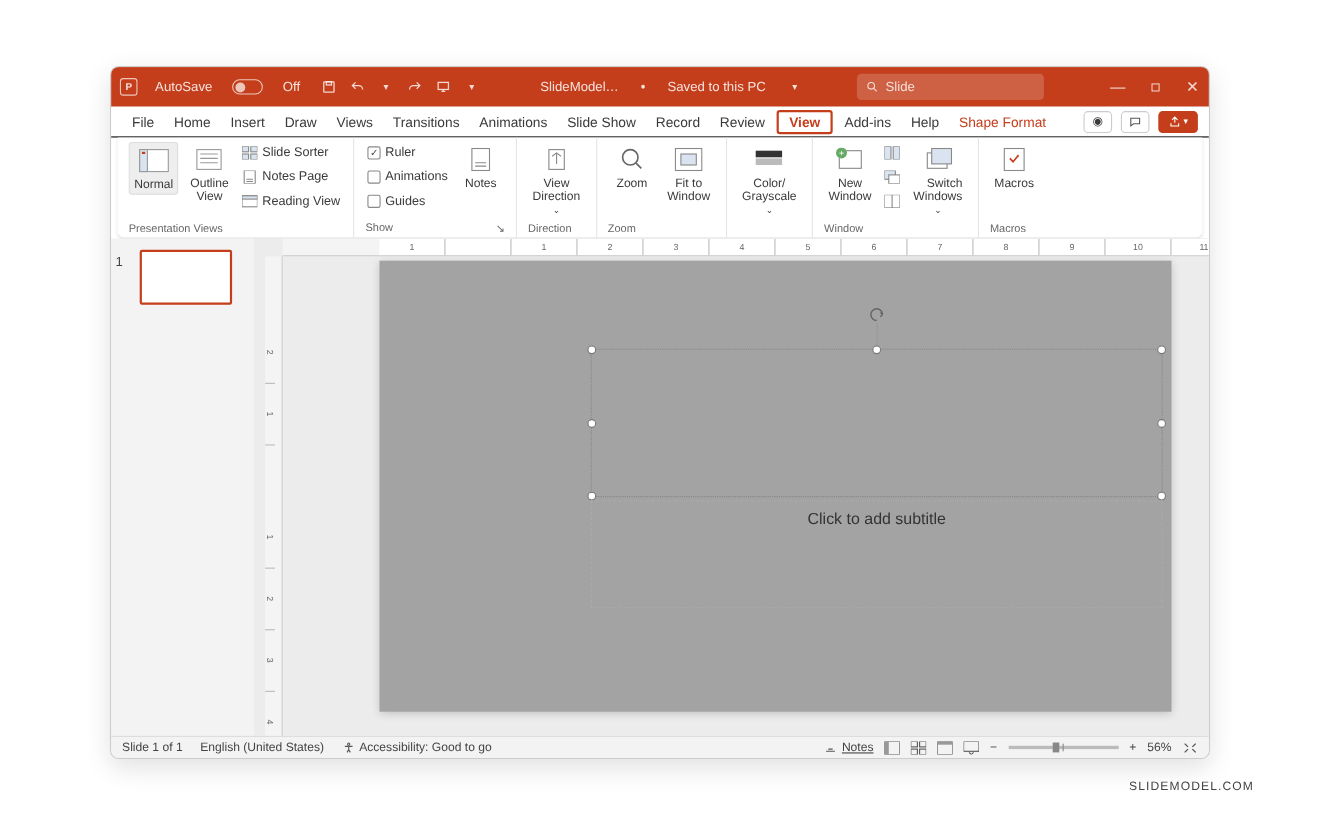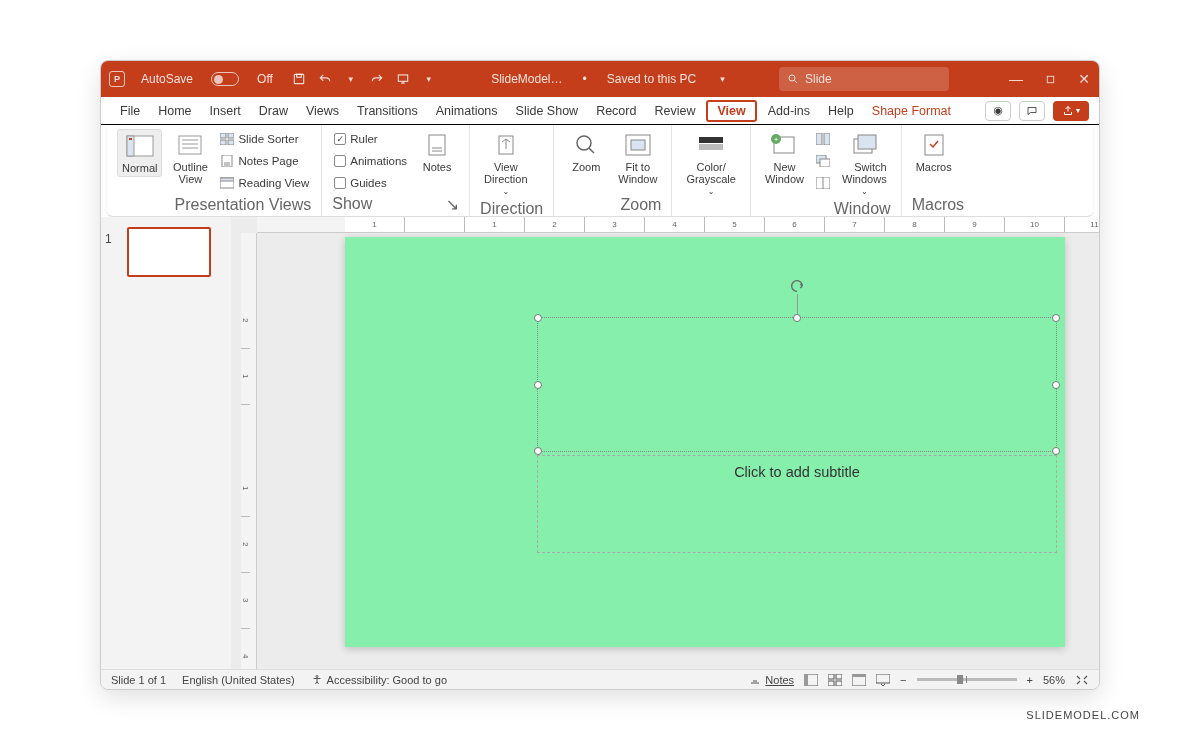--- a/index.html
+++ b/index.html
@@ -21,39 +21,39 @@
 .tabs-row { display: flex; align-items: center; padding: 0 10px; height: 28px; font-size: 12.5px; color: #3a3a3a; gap: 0; border-bottom: 1px solid #000000; }
 .tab { padding: 0 9px; height: 100%; display: flex; align-items: center; cursor: pointer; }
 .tab-active { border: 2px solid #c43e1c; border-radius: 3px; color: #c43e1c; font-weight: 600; margin: 0 2px; height: 22px; }
 .tab-shapefmt { color: #c43e1c; }
 .tabs-right { margin-left: auto; display: flex; gap: 8px; align-items: center; }
 .tr-btn { width: 26px; height: 20px; border: 1px solid #ccc; border-radius: 4px; display: flex; align-items: center; justify-content: center; font-size: 11px; cursor: pointer; }
 .tr-share { background: #c43e1c; color: #fff; border: none; width: 36px; display: flex; gap: 2px; }
 .ribbon { background: #fff; height: 92px; display: flex; border-bottom: 1px solid #ddd; margin: 0 6px 0 6px; border-radius: 0 0 6px 6px; box-shadow: 0 1px 3px rgba(0,0,0,0.08); }
 .rgroup { display: flex; flex-direction: column; border-right: 1px solid #e5e5e5; padding: 4px 10px 2px 10px; height: 100%; justify-content: space-between; }
 .rgroup-body { display: flex; gap: 6px; align-items: flex-start; }
-.rgroup-label { font-size: 16px; color: #666; text-align: right; padding-top: 2px; }
+.rgroup-label { font-size: 10px; color: #666; text-align: left; padding-top: 2px; }
 .rcol { display: flex; flex-direction: column; gap: 2px; font-size: 11.5px; color: #3a3a3a; }
 .rcol-item { display: flex; align-items: center; gap: 4px; height: 20px; cursor: pointer; padding: 0 2px; white-space: nowrap; }
 .rcol-item.hl { border: 1.5px solid #c43e1c; }
 .rbig { display: flex; flex-direction: column; align-items: center; gap: 2px; font-size: 11px; color: #3a3a3a; cursor: pointer; padding: 2px 4px; min-width: 44px; }
 .rbig-icon { width: 28px; height: 28px; display: flex; align-items: center; justify-content: center; }
 .cbx { width: 12px; height: 12px; border: 1px solid #888; border-radius: 2px; display: inline-flex; align-items: center; justify-content: center; font-size: 9px; color: #444; }
 .micon { width: 14px; height: 11px; border: 1px solid #5b7ba0; background: #cfdceb; border-radius: 1px; position: relative; }
 .micon::after { content: ""; position: absolute; left: 0; top: 0; width: 4px; height: 100%; background: #5b7ba0; }
 .workspace { position: absolute; left: 0; right: 0; top: 156px; bottom: 20px; display: flex; background: #ececec; }
 .thumb-panel { width: 130px; background: #f3f3f3; padding: 10px 8px; }
 .thumb { width: 84px; height: 50px; background: #fff; border: 2px solid #c43e1c; border-radius: 2px; margin-left: 18px; }
 .thumb-num { position: absolute; font-size: 12px; color: #444; margin-left: -10px; margin-top: -50px; }
 .canvas-area { flex: 1; position: relative; background: #ececec; }
 .ruler-h { position: absolute; left: 26px; right: 0; top: 0; height: 16px; background: #f4f4f4; border-bottom: 1px solid #ccc; font-size: 8px; color: #666; display: flex; overflow: hidden; }
 .ruler-v { position: absolute; left: 10px; top: 16px; bottom: 0; width: 16px; background: #f4f4f4; border-right: 1px solid #ccc; display: flex; flex-direction: column; font-size: 8px; color: #666; overflow: hidden; }
 .ruler-seg { position: relative; border-right: 1px solid #bbb; display: flex; align-items: center; justify-content: center; flex-shrink: 0; }
 .ruler-seg-v { border-bottom: 1px solid #bbb; border-right: none; writing-mode: vertical-rl; }
-.slide-canvas { position: absolute; left: 114px; top: 20px; width: 720px; height: 410px; background: #86efac; box-shadow: 0 2px 8px rgba(0,0,0,0.2); }
+.slide-canvas { position: absolute; left: 114px; top: 20px; width: 720px; height: 410px; background: #a3a3a3; box-shadow: 0 2px 8px rgba(0,0,0,0.2); }
 .selbox { position: absolute; border: 1px dotted #888; }
 .title-box { left: 192px; top: 80px; width: 520px; height: 135px; }
 .sub-box { left: 192px; top: 218px; width: 520px; height: 98px; border: 1px dashed #aaa; text-align: center; padding-top: 8px; font-size: 14.5px; color: #333; }
 .handle { width: 8px; height: 8px; border: 1px solid #777; background: #fff; border-radius: 50%; position: absolute; }
 .rot-handle { width: 16px; height: 16px; color: #555; position: absolute; left: 50%; top: -40px; margin-left: -8px; }
 .rot-line { position: absolute; left: 50%; top: -24px; width: 1px; height: 24px; background: #999; }
 .statusbar { position: absolute; left: 0; right: 0; bottom: 0; height: 20px; background: #f3f3f3; border-top: 1px solid #ddd; display: flex; align-items: center; font-size: 11px; color: #444; padding: 0 10px; gap: 16px; }
 .sb-right { margin-left: auto; display: flex; align-items: center; gap: 10px; }
 .sb-mini { width: 14px; height: 12px; cursor: pointer; color: #555; }
 .zoom-slider { width: 100px; height: 3px; background: #bbb; position: relative; }

